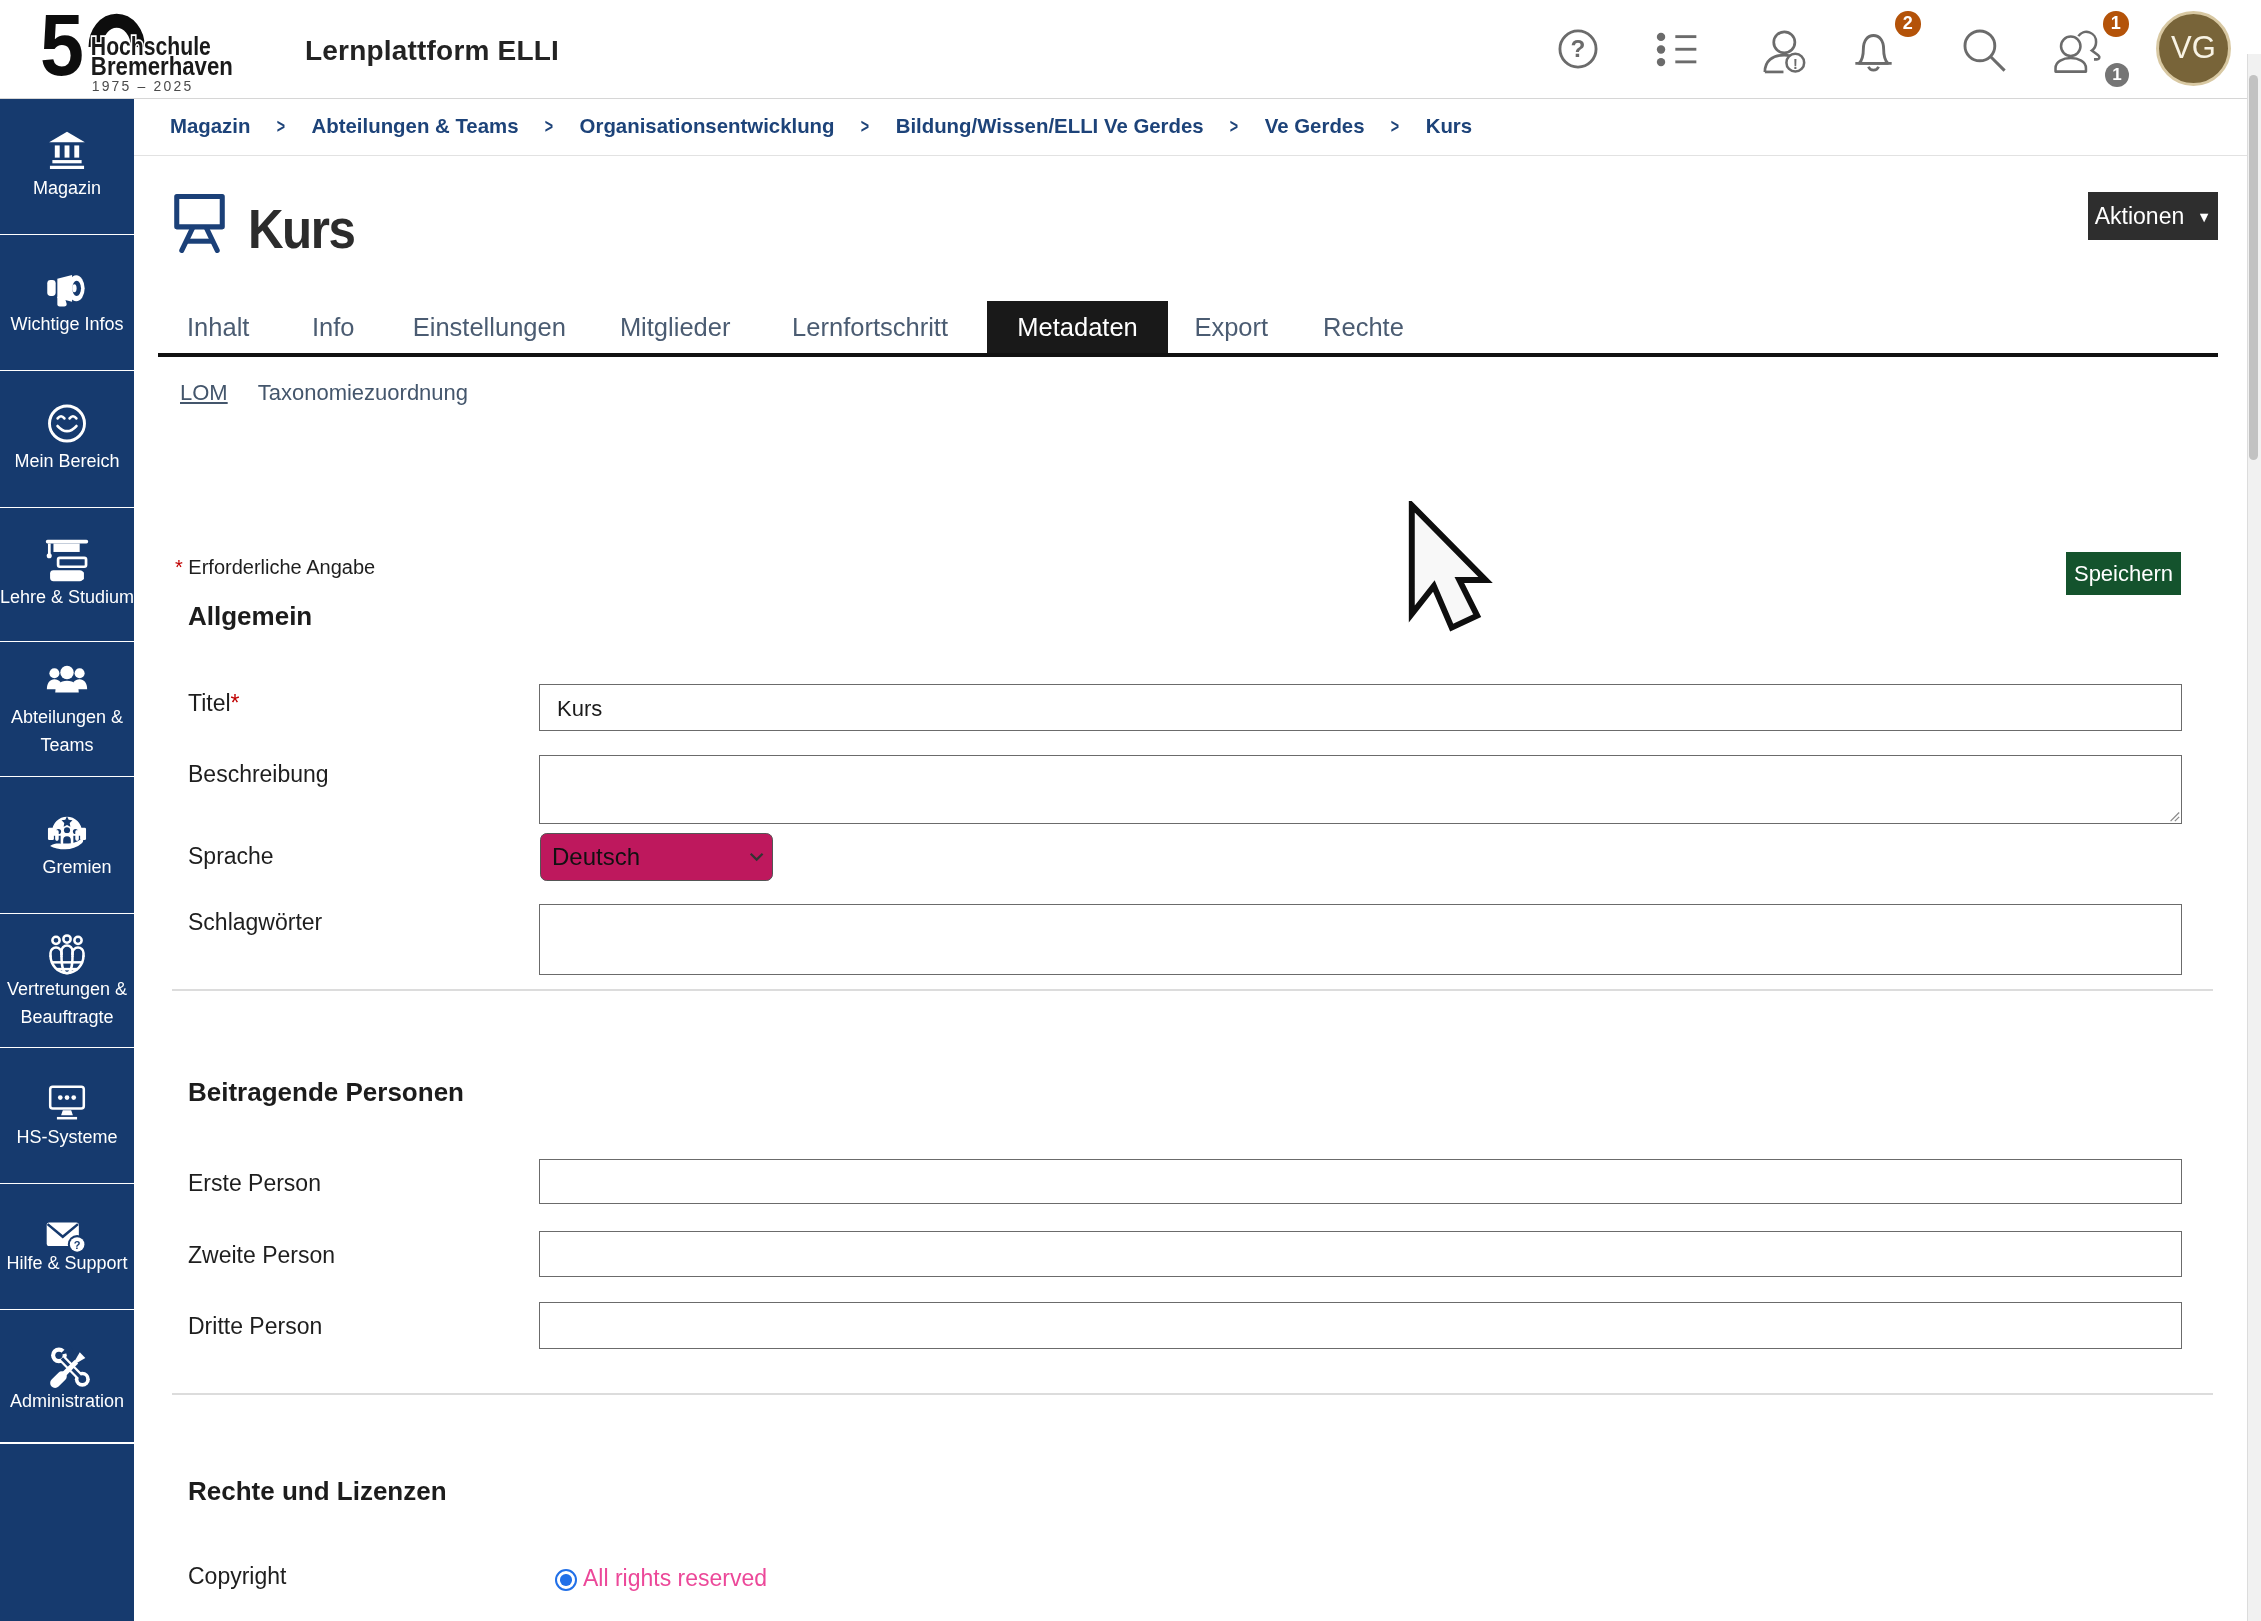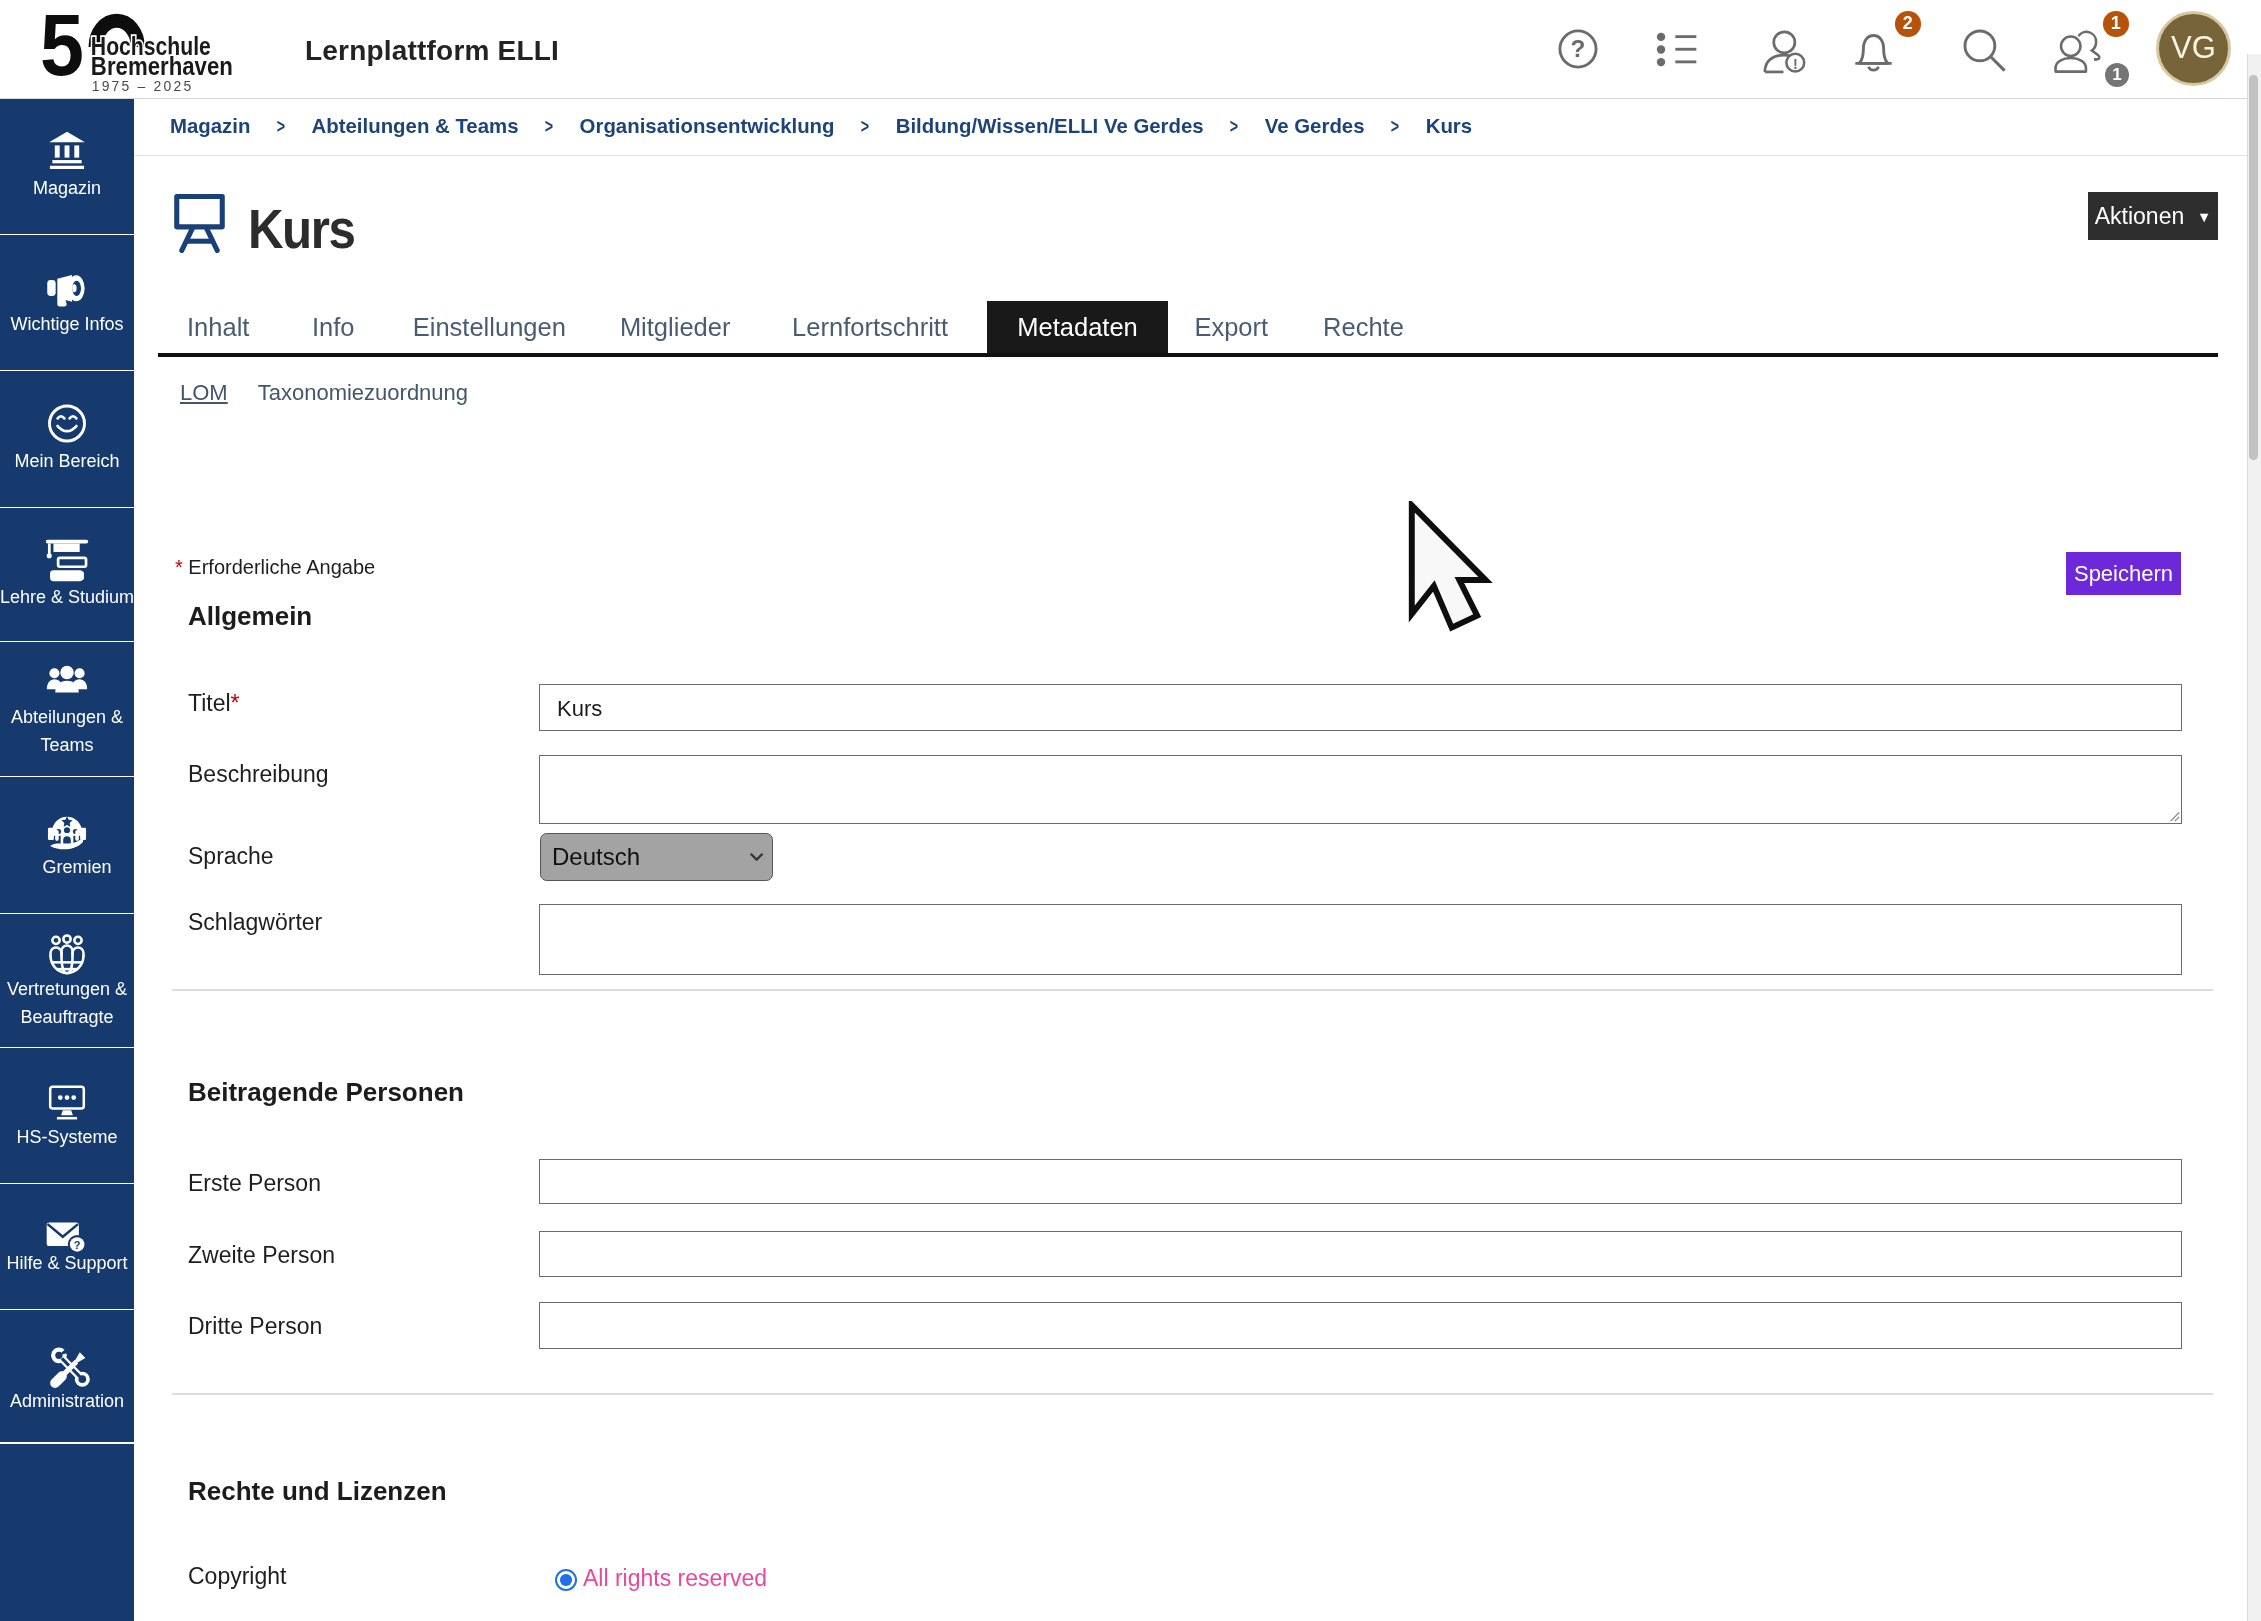--- a/index.html
+++ b/index.html
@@ -37,28 +37,28 @@
   #subtabs .lom { text-decoration:underline; margin-right:30px; color:#44566c; }
 
   
   #graybar { position:absolute; left:160px; top:445px; width:2059px; height:82px; background:#efefef; }
   #graybar .txt { position:absolute; left:806px; top:26px; font-size:25.5px; letter-spacing:0.3px; color:#161616; }
   #graybar svg { position:absolute; left:742px; top:18px; }
 
   
   .req { color:#c00000; }
   #reqnote { position:absolute; left:175px; top:556px; font-size:20px; color:#1e1e1e; }
-  #speichern { position:absolute; left:2066px; top:552px; width:115px; height:43px; background:#6d28d9; color:#fff; font-size:22px; line-height:43px; text-align:center; }
+  #speichern { position:absolute; left:2066px; top:552px; width:115px; height:43px; background:#14532d; color:#fff; font-size:22px; line-height:43px; text-align:center; }
   .h2 { position:absolute; left:188px; font-size:26px; font-weight:bold; color:#1c1c1c; }
   .flabel { position:absolute; left:188px; font-size:23px; color:#1e1e1e; }
   .input { position:absolute; left:539px; width:1643px; background:#fff; border:0.8px solid #6b6b6b; }
   .input .val { position:absolute; left:17px; top:11px; font-size:22px; color:#1b1b1b; }
   .hr { position:absolute; left:172px; width:2041px; height:1.7px; background:#dcdcdc; }
 
-  #select { position:absolute; left:540px; top:833px; width:233px; height:48px; border:1.7px solid #555; border-radius:6.8px; background:#a3a3a3; }
+  #select { position:absolute; left:540px; top:833px; width:233px; height:48px; border:1.7px solid #555; border-radius:6.8px; background:#be185d; }
   #select .val { position:absolute; left:11px; top:9.3px; font-size:24px; color:#111; }
 
   
   #radio { position:absolute; left:555px; top:1569px; width:22px; height:22px; border:2.2px solid #2170e8; border-radius:50%; background:#fff; }
   #radio .dot { position:absolute; left:3.1px; top:3.1px; width:11.5px; height:11.5px; border-radius:50%; background:#2170e8; }
   #radiolbl { position:absolute; left:583px; top:1565px; font-size:23px; color:#ec4899; }
 
   
   #sbtrack { position:absolute; left:2247px; top:54px; width:14.4px; height:1567px; background:#f1f1f1; border-left:0.8px solid #dcdcdc; }
   #sbthumb { position:absolute; left:2249px; top:75px; width:9.3px; height:385px; background:#c2c2c2; border-radius:5.1px; }

